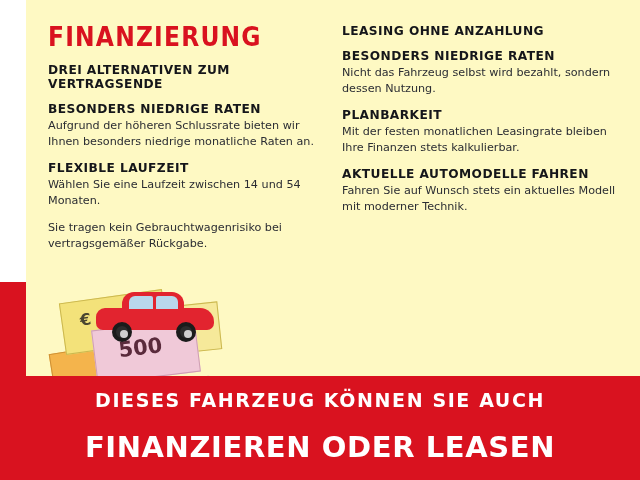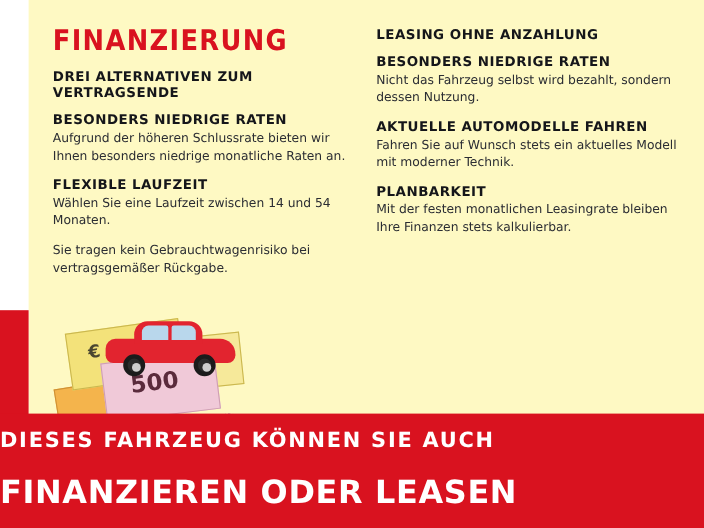--- a/index.html
+++ b/index.html
@@ -93,21 +93,21 @@
     width: 640px;
     height: 104px;
     background: #d9121f;
   }
   .bottom-bar-inner {
     position: absolute;
     left: 0;
     top: 0;
     width: 640px;
     height: 104px;
-    text-align: left;
+    text-align: center;
     color: #ffffff;
   }
   .bb-line1 {
     margin-top: 14px;
     font-weight: bold;
     font-size: 19px;
     letter-spacing: 1.6px;
     text-transform: uppercase;
     line-height: 1.1;
   }
@@ -277,27 +277,27 @@
         <div class="block">
           <div class="block-title">Leasing ohne Anzahlung</div>
         </div>
 
         <div class="block">
           <div class="block-title">Besonders niedrige Raten</div>
           <div class="block-body">Nicht das Fahrzeug selbst wird bezahlt, sondern dessen Nutzung.</div>
         </div>
 
         <div class="block">
+          <div class="block-title">Planbarkeit</div>
+          <div class="block-body">Mit der festen monatlichen Leasingrate bleiben Ihre Finanzen stets kalkulierbar.</div>
+        </div>
+
+        <div class="block">
           <div class="block-title">Aktuelle Automodelle fahren</div>
           <div class="block-body">Fahren Sie auf Wunsch stets ein aktuelles Modell mit moderner Technik.</div>
-        </div>
-
-        <div class="block">
-          <div class="block-title">Planbarkeit</div>
-          <div class="block-body">Mit der festen monatlichen Leasingrate bleiben Ihre Finanzen stets kalkulierbar.</div>
         </div>
       </div>
 
     </div>
   </div>
 
   <div class="illus">
     <div class="note note-50">
       <span class="denom">50</span>
     </div>

